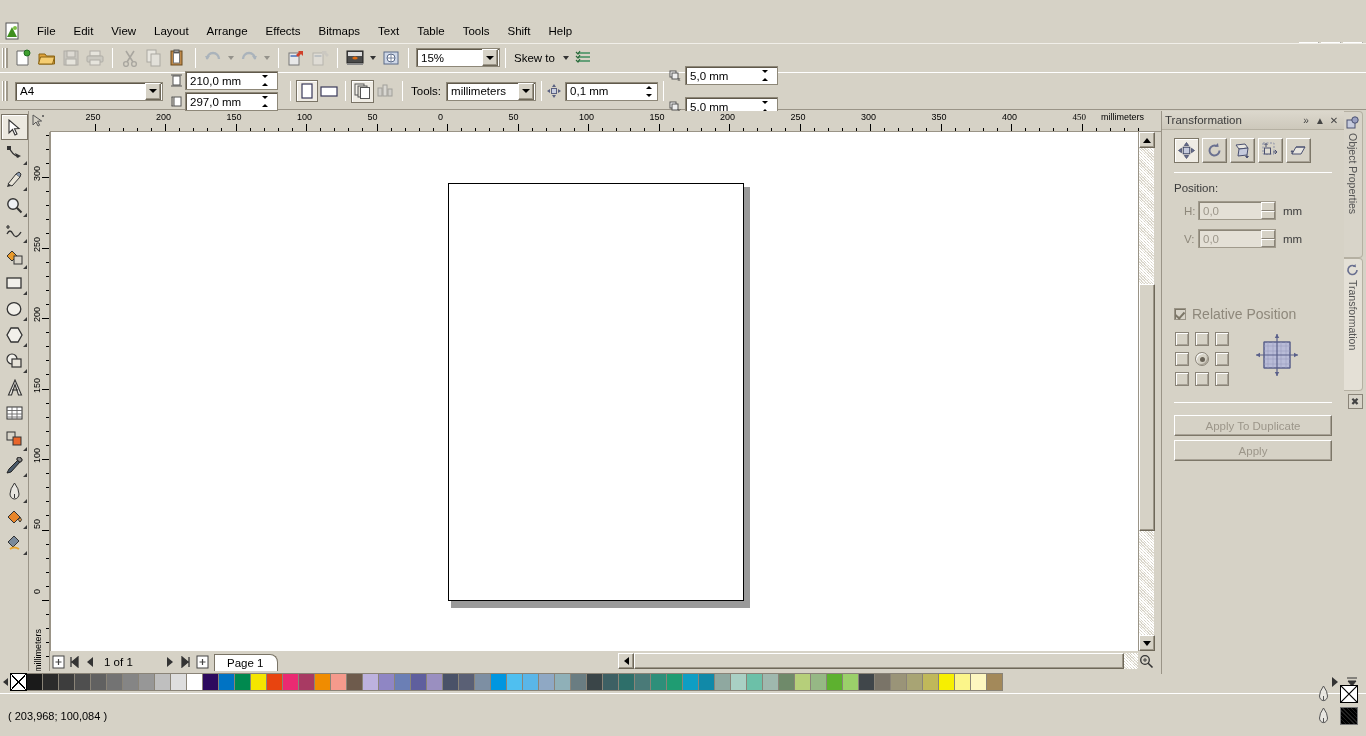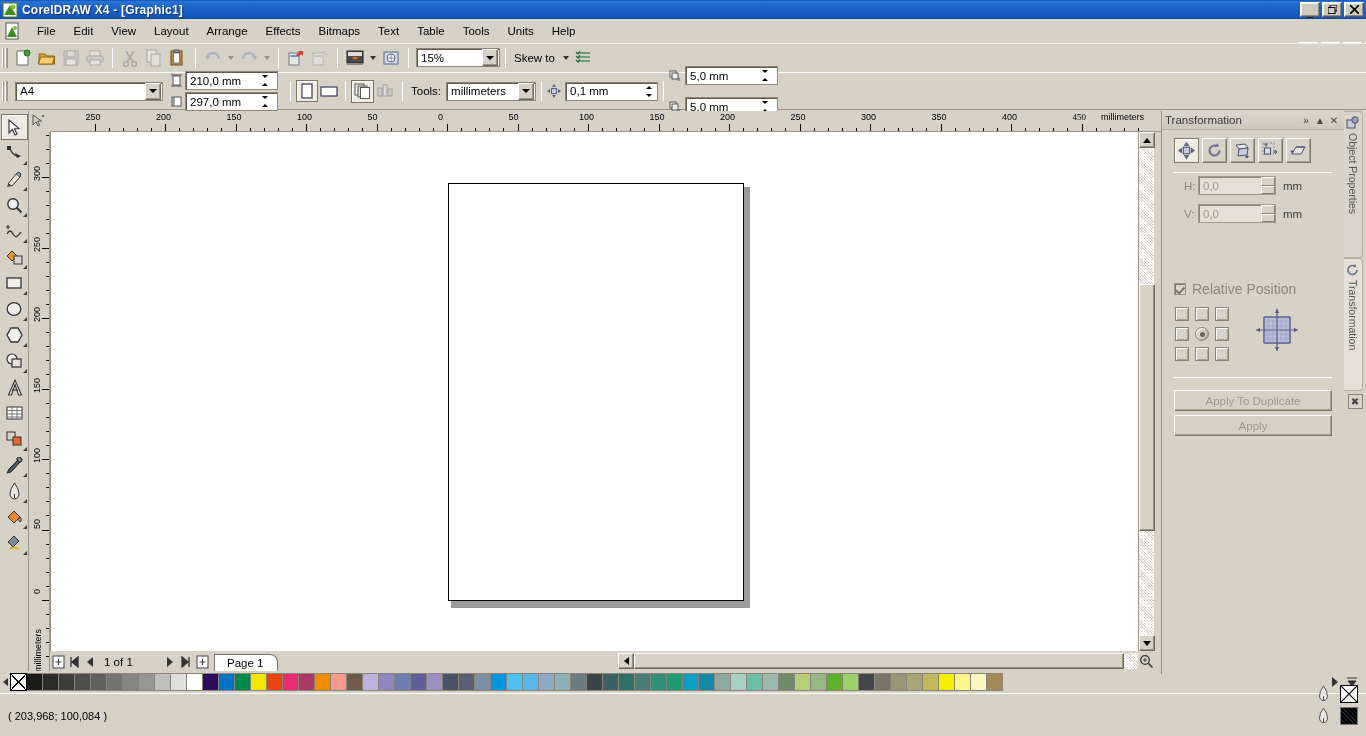--- a/index.html
+++ b/index.html
@@ -297,66 +297,40 @@
     background-image: repeating-linear-gradient(45deg,#222 0 1px,#000 1px 3px);
   }
 
   svg { display:block; }
 </style>
 </head>
 <body>
 
 <div id="app">
 
-  <div class="titlebar">
-    <span class="tb-icon">
-      <svg width="16" height="16" viewBox="0 0 16 16">
-        <rect x="1" y="1" width="14" height="14" fill="#fff" stroke="#4a7a2a"></rect>
-        <path d="M2 13 L8 3 L14 13 Z" fill="#3f8f1f"></path>
-        <circle cx="11" cy="5" r="2.5" fill="#7ec043"></circle>
-      </svg>
-    </span>
-    <span class="tb-text">CorelDRAW X4 - [Graphic1]</span>
-    <div class="wbtns">
-      <div class="wbtn">
-          <span style="position:relative;top:3px">_</span>
-        </div>
-      <div class="wbtn">
-        <svg width="9" height="9" viewBox="0 0 9 9">
-            <rect x="2" y="0" width="7" height="6" fill="none" stroke="#000"></rect>
-            <rect x="0" y="2.5" width="7" height="6" fill="#cfcabe" stroke="#000"></rect>
-          </svg>
-      </div>
-      <div class="wbtn">
-        <svg width="9" height="9" viewBox="0 0 9 9">
-            <path d="M0 0 L9 9 M9 0 L0 9" stroke="#000" stroke-width="1.6"></path>
-          </svg>
-      </div>
-    </div>
-  </div>
 
   <div class="menubar">
     <span class="doc-icon">
       <svg width="18" height="18" viewBox="0 0 18 18">
         <rect x="2" y="1" width="12" height="16" fill="#fff" stroke="#555"></rect>
         <path d="M3 15 L8 5 L13 15 Z" fill="#3f8f1f"></path>
         <circle cx="11" cy="6" r="2" fill="#7ec043"></circle>
       </svg>
     </span>
     <span class="menuitem"><span>File</span></span>
     <span class="menuitem"><span>Edit</span></span>
     <span class="menuitem"><span>View</span></span>
     <span class="menuitem"><span>Layout</span></span>
     <span class="menuitem"><span>Arrange</span></span>
     <span class="menuitem"><span>Effects</span></span>
     <span class="menuitem"><span>Bitmaps</span></span>
     <span class="menuitem"><span>Text</span></span>
     <span class="menuitem"><span>Table</span></span>
     <span class="menuitem"><span>Tools</span></span>
-    <span class="menuitem"><span>Units</span></span>
+    <span class="menuitem"><span>Shift</span></span>
     <span class="menuitem"><span>Help</span></span>
     <div class="wbtns-inner">
       <div class="wbtn">
           <span style="position:relative;top:3px">_</span>
         </div>
       <div class="wbtn">
         <svg width="9" height="9" viewBox="0 0 9 9">
             <rect x="2" y="0" width="7" height="6" fill="none" stroke="#000"></rect>
             <rect x="0" y="2.5" width="7" height="6" fill="#cfcabe" stroke="#000"></rect>
           </svg>
@@ -1111,20 +1085,21 @@
         <svg width="17" height="17" viewBox="0 0 17 17">
           <path d="M2 12 L6 5 L15 5 L11 12 Z" fill="#e8e6e0" stroke="#4a5070"></path>
           <path d="M6 5 L15 5" stroke="#4a5070"></path>
           <path d="M2 12 L2 9 M1 10 l1 -1.5 l1 1.5" fill="none" stroke="#4a5070"></path>
         </svg>
       </div>
     </div>
 
     <div class="hr-line"></div>
 
+    <div class="dk-label">Position:</div>
 
     <div class="dk-row" style="padding-left:22px;">
       <span class="lbl">H:</span>
       <div class="dk-field">
         <span class="v">0,0</span>
         <span class="sarrows" style="display:flex;flex-direction:column;width:14px;height:17px;">
           <i class="up" style="flex:1;display:flex;align-items:center;justify-content:center;background:#d6d2c6;border:1px solid #fff;border-right-color:#8a8478;border-bottom-color:#8a8478;"></i>
           <i class="dn" style="flex:1;display:flex;align-items:center;justify-content:center;background:#d6d2c6;border:1px solid #fff;border-right-color:#8a8478;border-bottom-color:#8a8478;"></i>
         </span>
       </div>

